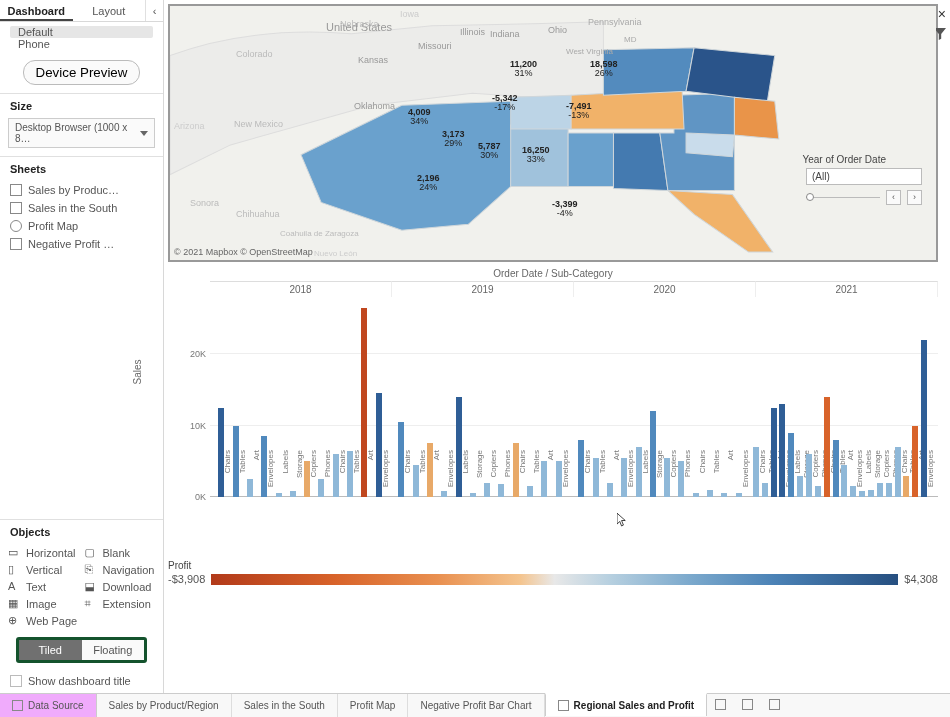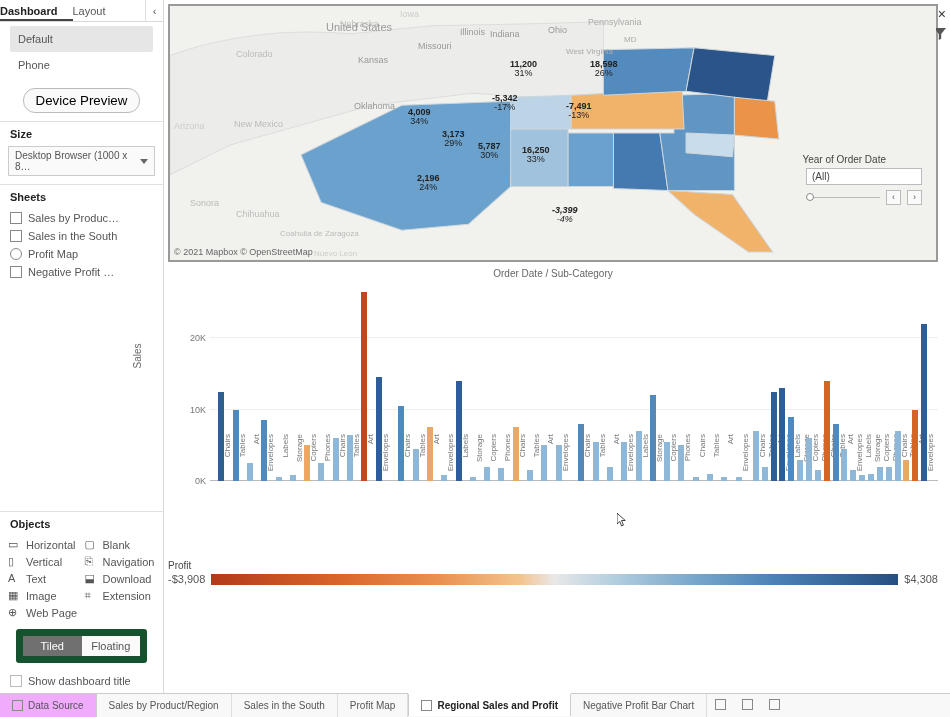--- a/index.html
+++ b/index.html
@@ -1,38 +1,38 @@
 <!DOCTYPE html>
 <html><head>
 <meta charset="utf-8">
 <style>
 *{box-sizing:border-box;margin:0;padding:0;font-family:Arial,Helvetica,sans-serif}
 body{font-size:11px;color:#555;background:#fff;width:950px;height:717px;position:relative;overflow:hidden}
 .top{display:flex;height:693px}
 .sidebar{width:164px;border-right:1px solid #d8d8d8;display:flex;flex-direction:column;background:#fff}
 .tabs{display:flex;border-bottom:1px solid #d8d8d8;height:22px}
-.tab{flex:1;line-height:22px;cursor:pointer}
+.tab{flex:1;text-align:center;line-height:22px;cursor:pointer}
 .tab.active{font-weight:bold;border-bottom:2px solid #444;color:#222}
 .collapse{width:18px;text-align:center;line-height:22px;cursor:pointer;border-left:1px solid #e0e0e0}
 .devlist{padding:4px 10px}
-.devitem{padding:7px 8px;border-radius:2px;cursor:pointer}
+.devitem{padding:0 8px;border-radius:2px;cursor:pointer}
 .devitem.sel{background:#e6e6e6}
 .devprev{margin:6px auto 8px;display:block;border:1px solid #bbb;border-radius:12px;padding:4px 12px;background:#fafafa;cursor:pointer}
 .sechdr{font-weight:bold;color:#222;padding:6px 10px 4px;border-top:1px solid #e0e0e0}
 .sizesel{margin:2px 8px 8px;border:1px solid #ccc;background:#fafafa;padding:3px 6px;display:flex;justify-content:space-between;align-items:center;cursor:pointer;font-size:10px}
 .caret{width:0;height:0;border-left:4px solid transparent;border-right:4px solid transparent;border-top:5px solid #666}
 .sheets{padding:2px 4px}
 .sheet{padding:3px 6px;display:flex;align-items:center;gap:6px;cursor:pointer}
 .sheeticon{width:12px;height:12px;border:1px solid #888;display:inline-flex;align-items:center;justify-content:center;font-size:7px;color:#888}
 .sheeticon.map{border-radius:50%}
 .spacer{flex:1}
 .objgrid{display:grid;grid-template-columns:1fr 1fr;padding:4px 8px;gap:4px 6px}
 .obj{display:flex;align-items:center;gap:5px;cursor:pointer}
 .oicon{width:13px;height:13px;display:inline-block}
-.seg{display:flex;margin:6px 16px;border:7px solid #14532d;border-radius:3px;overflow:hidden}
+.seg{display:flex;margin:6px 16px;border:3px solid #14532d;border-radius:3px;overflow:hidden}
 .seg>div{flex:1;text-align:center;padding:4px 0;cursor:pointer;background:#fafafa}
 .seg>div.on{background:#707070;color:#fff}
 .chk{padding:6px 10px;display:flex;align-items:center;gap:6px;cursor:pointer}
 .chkbox{width:12px;height:12px;border:1px solid #bbb;background:#fff}
 .main{flex:1;position:relative;background:#fff}
 .mapcard{position:absolute;left:4px;top:4px;right:12px;height:258px;border:2px solid #999;background:#f2f2ee}
 .mapclose{position:absolute;right:-10px;top:0;color:#333;font-size:14px;cursor:pointer}
 .drag{position:absolute;top:0;left:50%;transform:translateX(-50%);width:46px;height:6px;background:repeating-linear-gradient(90deg,#888 0 2px,transparent 2px 4px);cursor:grab}
 .svgfill{position:absolute;inset:0;width:100%;height:100%}
 .stlabel{position:absolute;text-align:center;font-size:9px;color:#222;line-height:1.05}
@@ -213,38 +213,44 @@
       <div id="state-data">
           <div class="stlabel" style="left: 238px; top: 102px;"><b>4,009</b><br>34%</div>
           <div class="stlabel" style="left: 272px; top: 124px;"><b>3,173</b><br>29%</div>
           <div class="stlabel" style="left: 247px; top: 168px;"><b>2,196</b><br>24%</div>
           <div class="stlabel" style="left: 308px; top: 136px;"><b>5,787</b><br>30%</div>
           <div class="stlabel" style="left: 352px; top: 140px;"><b>16,250</b><br>33%</div>
           <div class="stlabel" style="left: 322px; top: 88px;"><b>-5,342</b><br>-17%</div>
           <div class="stlabel" style="left: 340px; top: 54px;"><b>11,200</b><br>31%</div>
           <div class="stlabel" style="left: 420px; top: 54px;"><b>18,598</b><br>26%</div>
           <div class="stlabel" style="left: 396px; top: 96px;"><b>-7,491</b><br>-13%</div>
-          <div class="stlabel" style="left: 382px; top: 200px; font-style: italic;"><b>-3,399</b><br>-4%</div>
+          <div class="stlabel" style="left: 382px; top: 194px;"><b>-3,399</b><br>-4%</div>
         </div>
 
       <div class="credits">© 2021 Mapbox © OpenStreetMap</div>
 
       <div class="flthead" style="right:50px;top:148px">Year of Order Date</div>
       <div class="fltbox" style="right:14px;top:162px;width:116px">(All)</div>
       <div class="sliderrow" style="right:14px;top:184px;width:116px">
         <div class="track">
             <span class="handle"></span>
           </div>
         <span class="navbtn">‹</span>
         <span class="navbtn">›</span>
       </div>
     </div>
 
     <div class="chartwrap">
       <div class="charthdg">Order Date  /  Sub-Category</div>
+      <div class="yearrow" id="yearrow">
+          <div>2018</div>
+          <div>2019</div>
+          <div>2020</div>
+          <div>2021</div>
+        </div>
       <div class="plot" id="plot">
         <div class="yaxis">
           <div class="ylbl">Sales</div>
         <div class="ytick" style="bottom: 0%;">0K</div>
             <div class="ytick" style="bottom: 35.7143%; text-align: right;">10K</div>
             <div class="ytick" style="bottom: 71.4286%;">20K</div>
           </div>
       <div class="grid base" style="bottom: 0%;"></div>
           <div class="grid" style="bottom: 35.7143%;"></div>
           <div class="grid" style="bottom: 71.4286%;"></div>
@@ -386,24 +392,24 @@
   <div id="btabs" style="display:flex;height:100%">
       <div class="bsheet">
         <span>Sales by Product/Region</span>
       </div>
       <div class="bsheet">
         <span>Sales in the South</span>
       </div>
       <div class="bsheet">
         <span>Profit Map</span>
       </div>
+      <div class="bsheet">
+        <span>Negative Profit Bar Chart</span>
+      </div>
       <div class="bsheet active">
         <span class="bicon"></span>
         <span>Regional Sales and Profit</span>
-      </div>
-      <div class="bsheet">
-        <span>Negative Profit Bar Chart</span>
       </div>
     </div>
   <div class="btool"><span class="bicon"></span></div>
   <div class="btool"><span class="bicon"></span></div>
   <div class="btool"><span class="bicon"></span></div>
 </div>
 
 </body></html>

